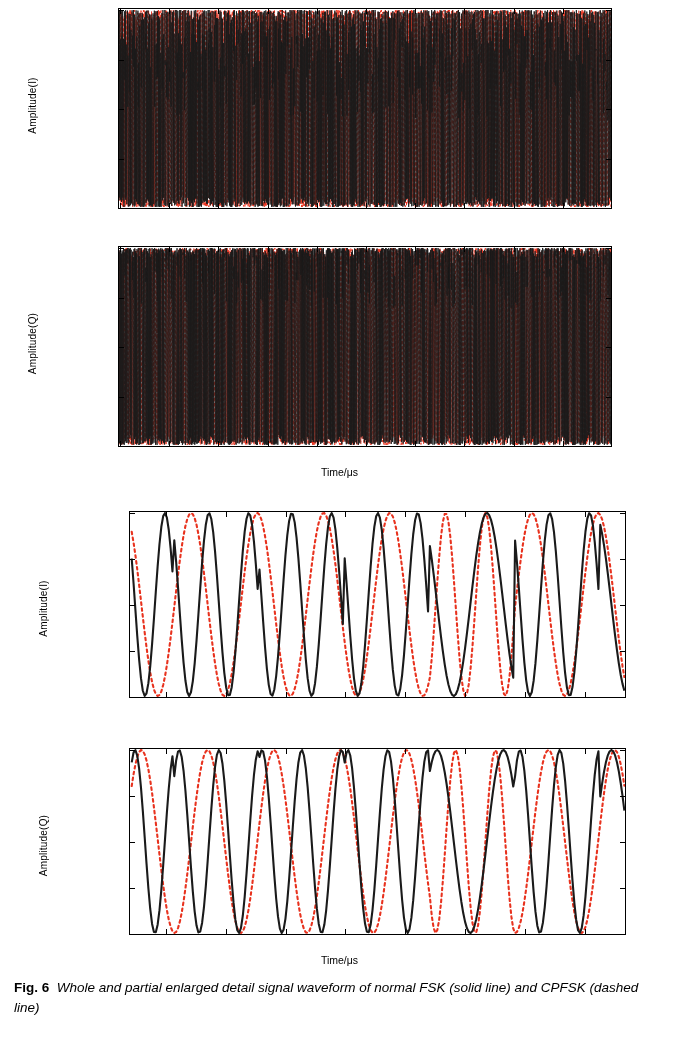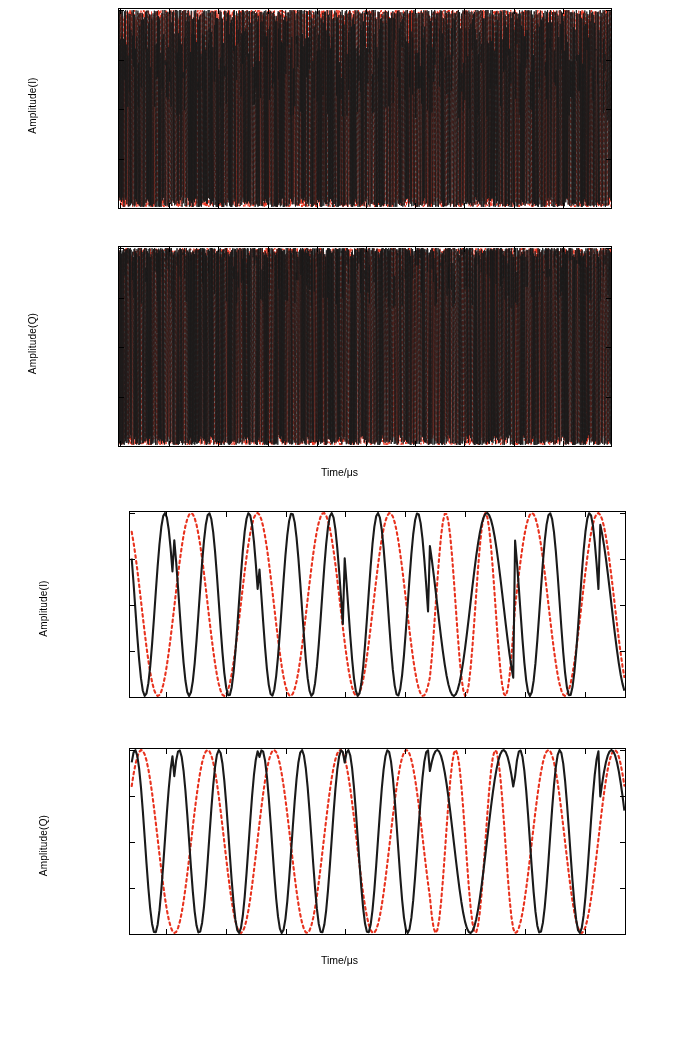--- a/index.html
+++ b/index.html
@@ -283,14 +283,18 @@
         <div class="tickmark-x" style="left:394.8px;"></div>
           <div class="tickmark-x top" style="left:394.8px;"></div>
         <div class="tickmark-x" style="left:454.6px;"></div>
           <div class="tickmark-x top" style="left:454.6px;"></div>
 
       </div>
       <div class="xlabel" style="left:0; top:214px;">Time/μs</div>
     </div>
   </div>
 
+  <div class="caption" style="top:978px;">
+    <span class="lbl">Fig. 6</span>
+    <span>&nbsp;</span><span class="txt">Whole and partial enlarged detail signal waveform of normal FSK (solid line) and CPFSK (dashed line)</span>
+  </div>
 
 </div>
 
 </body></html>

